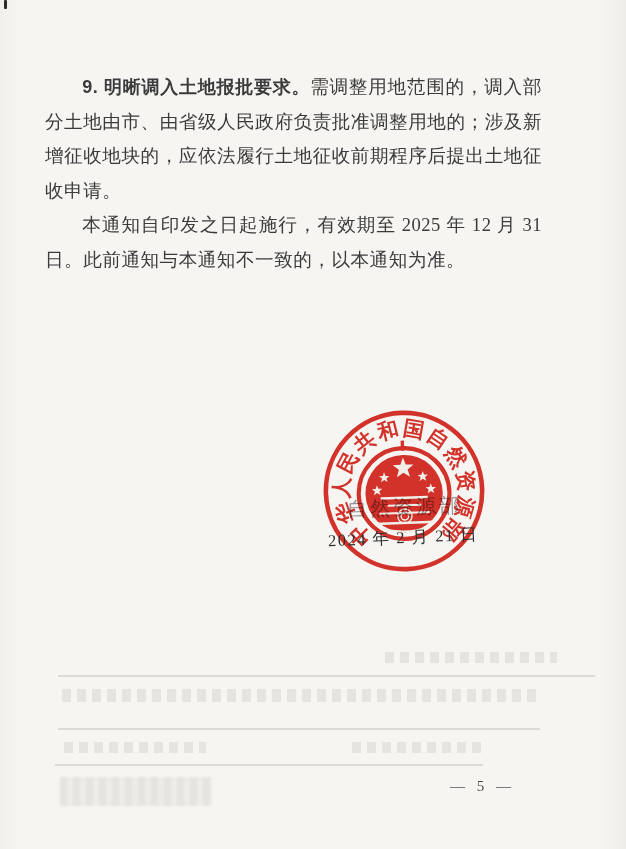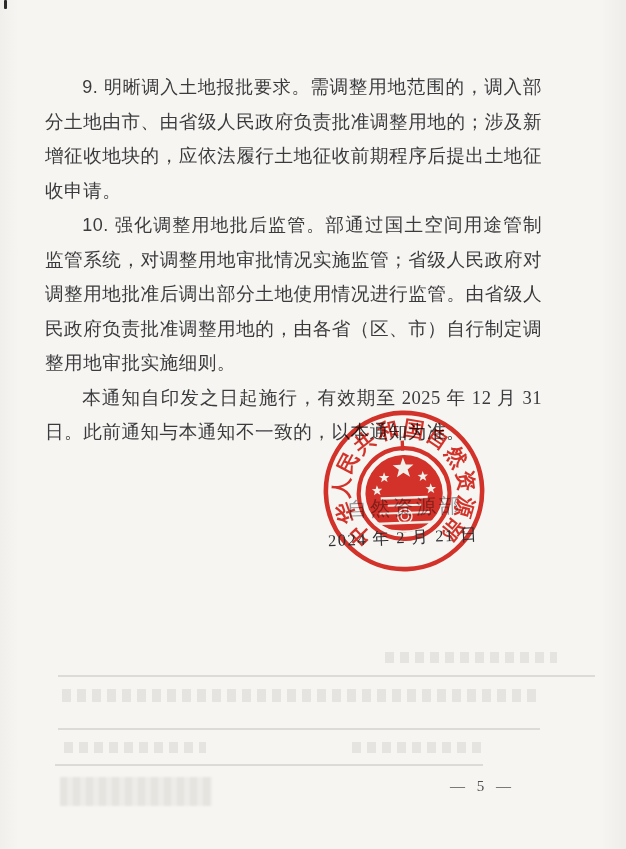--- a/index.html
+++ b/index.html
@@ -21,21 +21,21 @@
     background:#2a2a2a;border-radius:1px;
   }
   
   .content{
     position:absolute;left:45px;top:70px;width:497px;
     font-size:18.6px;line-height:34.5px;
     text-align:justify;text-justify:inter-ideograph;
     letter-spacing:0.5px;
   }
   .para{margin:0;text-indent:2em;}
-  .para .lead{font-weight:400;font-family:"Liberation Sans","DejaVu Sans",sans-serif;font-size:18px;}
+  .para .lead{font-weight:700;font-family:"Liberation Sans","DejaVu Sans",sans-serif;font-size:18px;}
   
   .sig-block{position:absolute;left:0;top:0;width:626px;height:849px;pointer-events:none;}
   .agency-name{
     position:absolute;left:347px;top:494px;z-index:1;
     font-size:20px;letter-spacing:3px;color:#96959a;
     transform:rotate(-2deg);
     font-family:"Liberation Sans","DejaVu Sans",sans-serif;
   }
   .seal-svg{
     position:absolute;left:320px;top:407px;width:168px;height:168px;z-index:2;
@@ -67,21 +67,20 @@
 </style>
 </head>
 <body>
 
 <div class="page">
 
   <div class="corner-mark"></div>
 
   <div class="content">
     <p class="para"><span class="lead">9. 明晰调入土地报批要求。</span><span>需调整用地范围的，调入部分土地由市、由省级人民政府负责批准调整用地的；涉及新增征收地块的，应依法履行土地征收前期程序后提出土地征收申请。</span></p>
-    <p class="para"><span class="lead">10. 强化调整用地批后监管。</span><span>部通过国土空间用途管制监管系统，对调整用地审批情况实施监管；省级人民政府对调整用地批准后调出部分土地使用情况进行监管。由省级人民政府负责批准调整用地的，由各省（区、市）自行制定调整用地审批实施细则。</span></p>
     <p class="para"><span>本通知自印发之日起施行，有效期至 2025 年 12 月 31 日。此前通知与本通知不一致的，以本通知为准。</span></p>
   </div>
 
   <div class="sig-block">
 
     <div class="agency-name">自然资源部</div>
 
     <svg class="seal-svg" viewBox="0 0 200 200" xmlns="http://www.w3.org/2000/svg">
 
       <circle cx="100" cy="100" r="93" fill="none" stroke="#d8291f" stroke-width="5.5"></circle>

